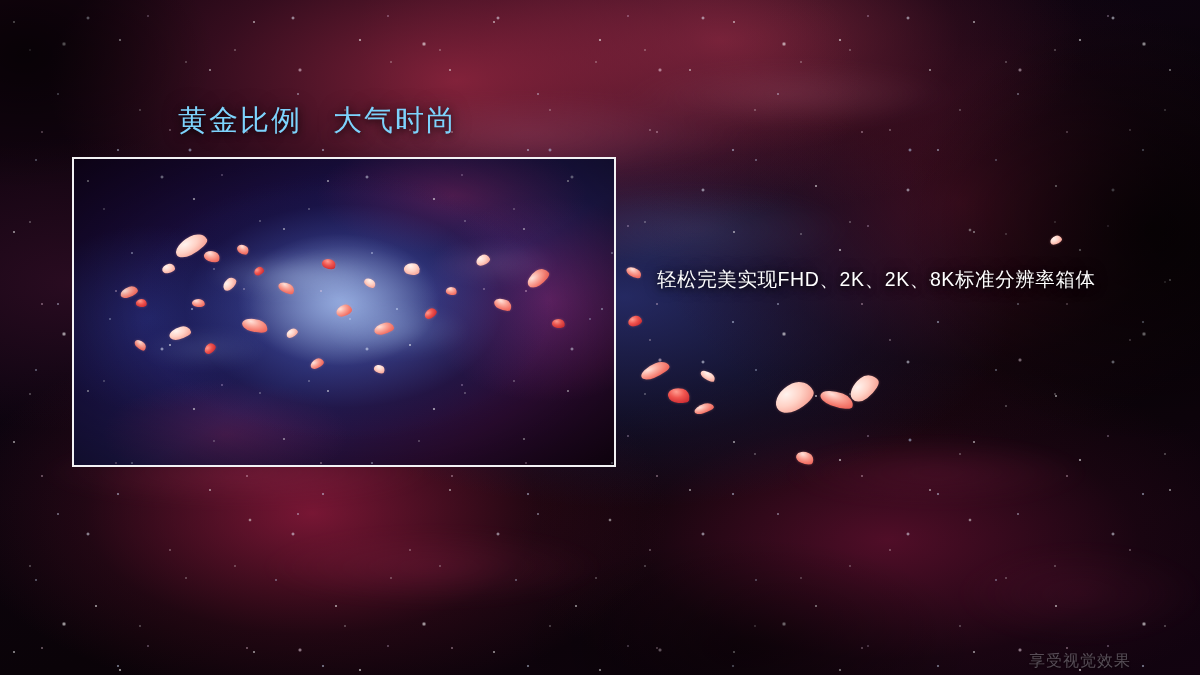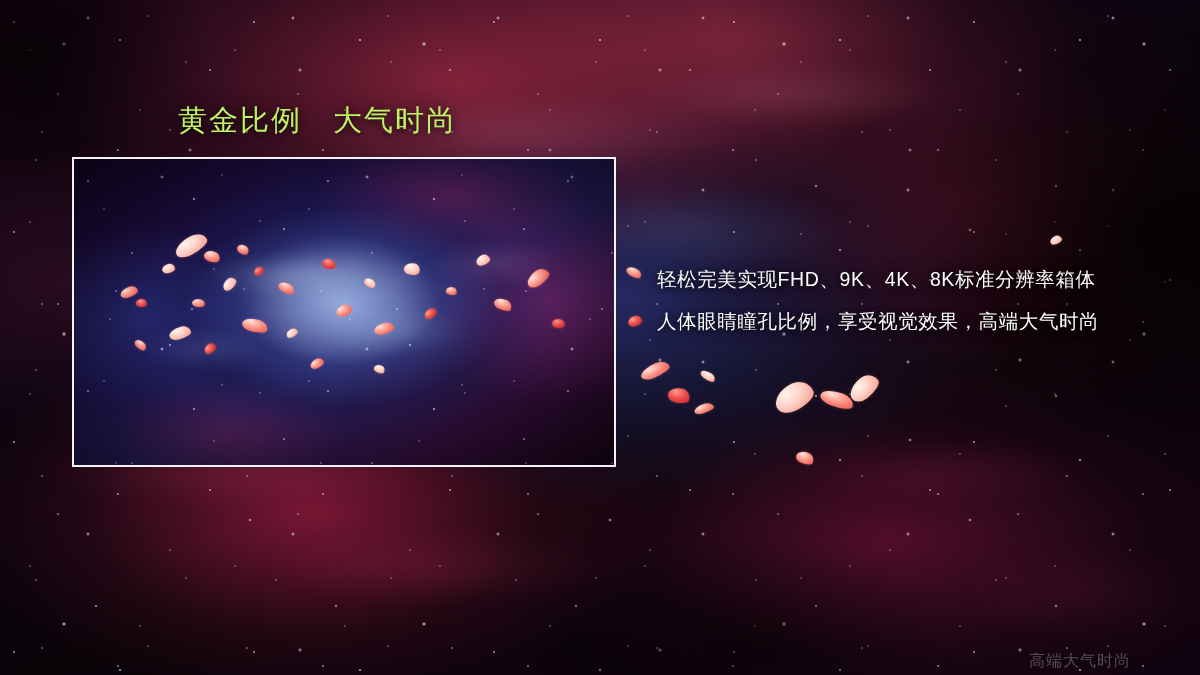--- a/index.html
+++ b/index.html
@@ -124,21 +124,21 @@
       radial-gradient(ellipse at 34% 30%, #ff9c90 0%, #f0554f 40%, #d02e34 78%, #a81f2c 100%);
   }
   .petal.pale {
     background:
       radial-gradient(ellipse at 36% 28%, #fff3ee 0%, #ffd2c6 42%, #f8a79a 78%, #ee8378 100%);
   }
 
   
   #slide-title {
     position:absolute; left:178px; top:101px;
-    font-size:29px; letter-spacing:2px; color:#bef264;
+    font-size:29px; letter-spacing:2px; color:#7dd3fc;
     text-shadow:0 2px 7px rgba(0,0,0,.72), 0 0 18px rgba(0,0,0,.5);
     white-space:pre; font-weight:400;
   }
   #body-text {
     position:absolute; left:657px; top:258px; width:520px;
   }
   .body-line {
     font-size:19.5px; color:#ffffff; letter-spacing:.6px;
     line-height:42px; white-space:nowrap;
     text-shadow:0 2px 6px rgba(0,0,0,.8), 0 0 14px rgba(0,0,0,.55);
@@ -211,19 +211,18 @@
         <div class="petal" style="left: 420px; top: 140px; width: 18px; height: 11px; transform: rotate(26deg);"></div>
         <div class="petal" style="left: 452px; top: 112px; width: 24px; height: 14px; transform: rotate(-34deg);"></div>
         <div class="petal deep" style="left: 478px; top: 160px; width: 13px; height: 9px; transform: rotate(10deg);"></div>
         <div class="petal" style="left: 236px; top: 200px; width: 14px; height: 9px; transform: rotate(-24deg);"></div>
         <div class="petal pale" style="left: 300px; top: 206px; width: 11px; height: 8px; transform: rotate(28deg);"></div>
       </div>
     <div class="inner-neb inner-vig"></div>
   </div>
 
   <div id="body-text">
-    <div class="body-line">轻松完美实现FHD、9K、4K、8K标准分辨率箱体</div>
-    <div class="body-line">人体眼睛瞳孔比例，享受视觉效果，高端大气时尚</div>
+    <div class="body-line">轻松完美实现FHD、2K、2K、8K标准分辨率箱体</div>
   </div>
 
-  <div id="watermark">高端大气时尚</div>
+  <div id="watermark">享受视觉效果</div>
 
 </div>
 
 </body></html>

